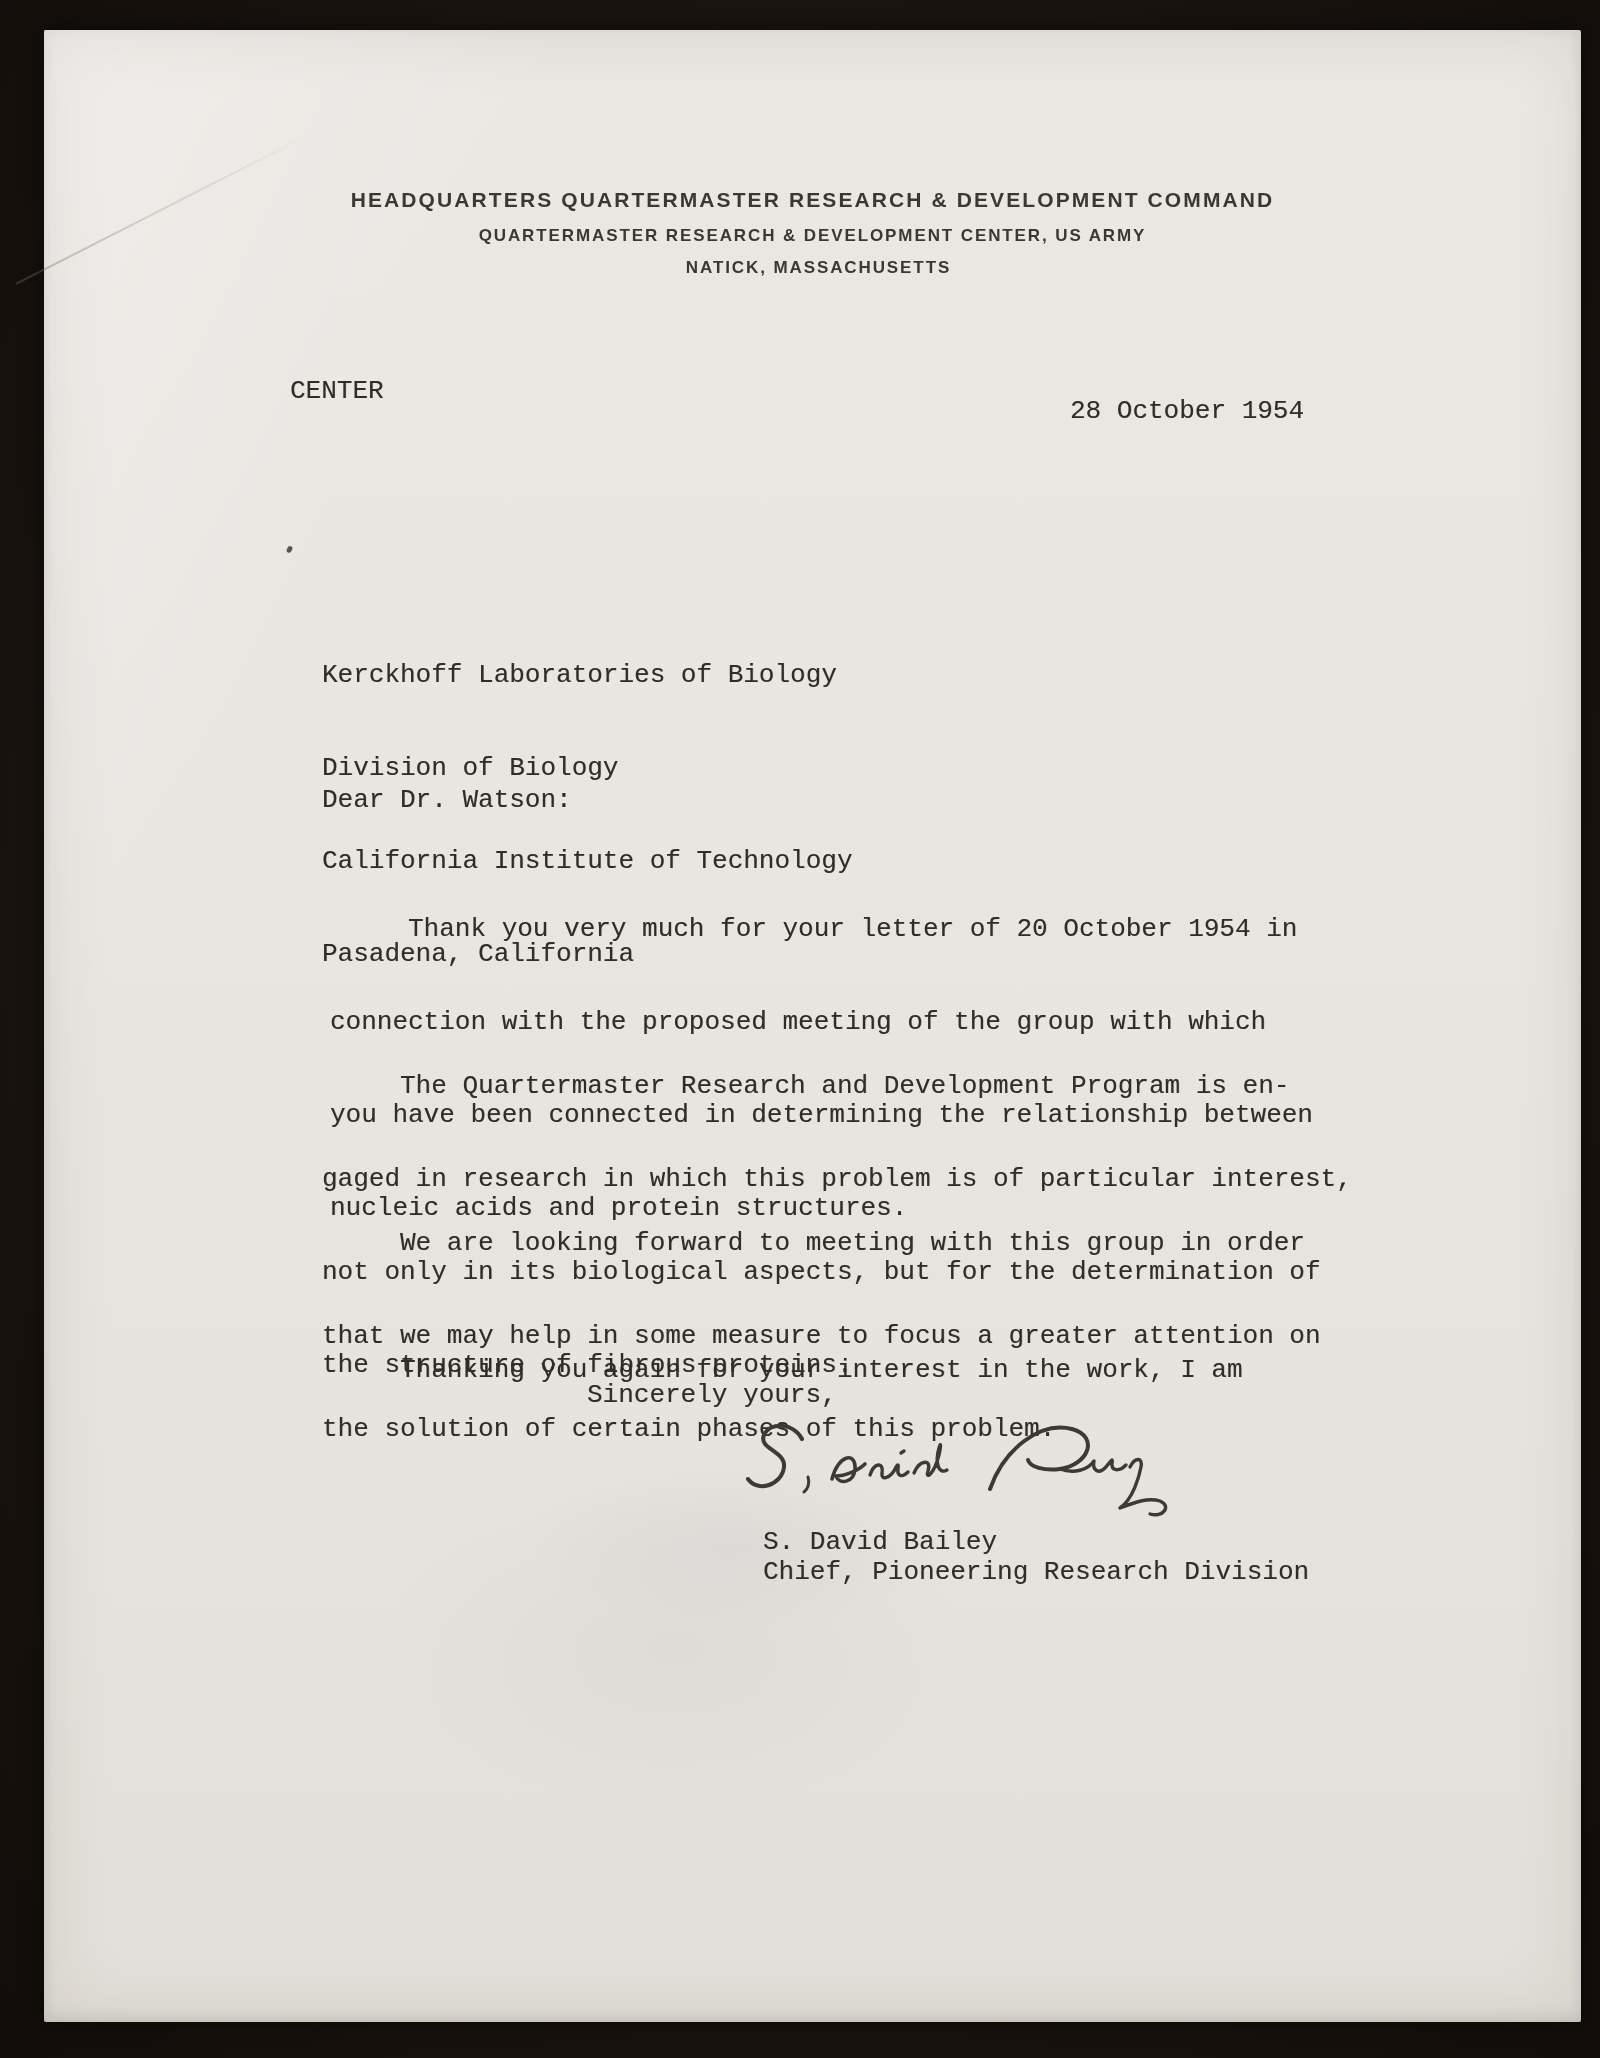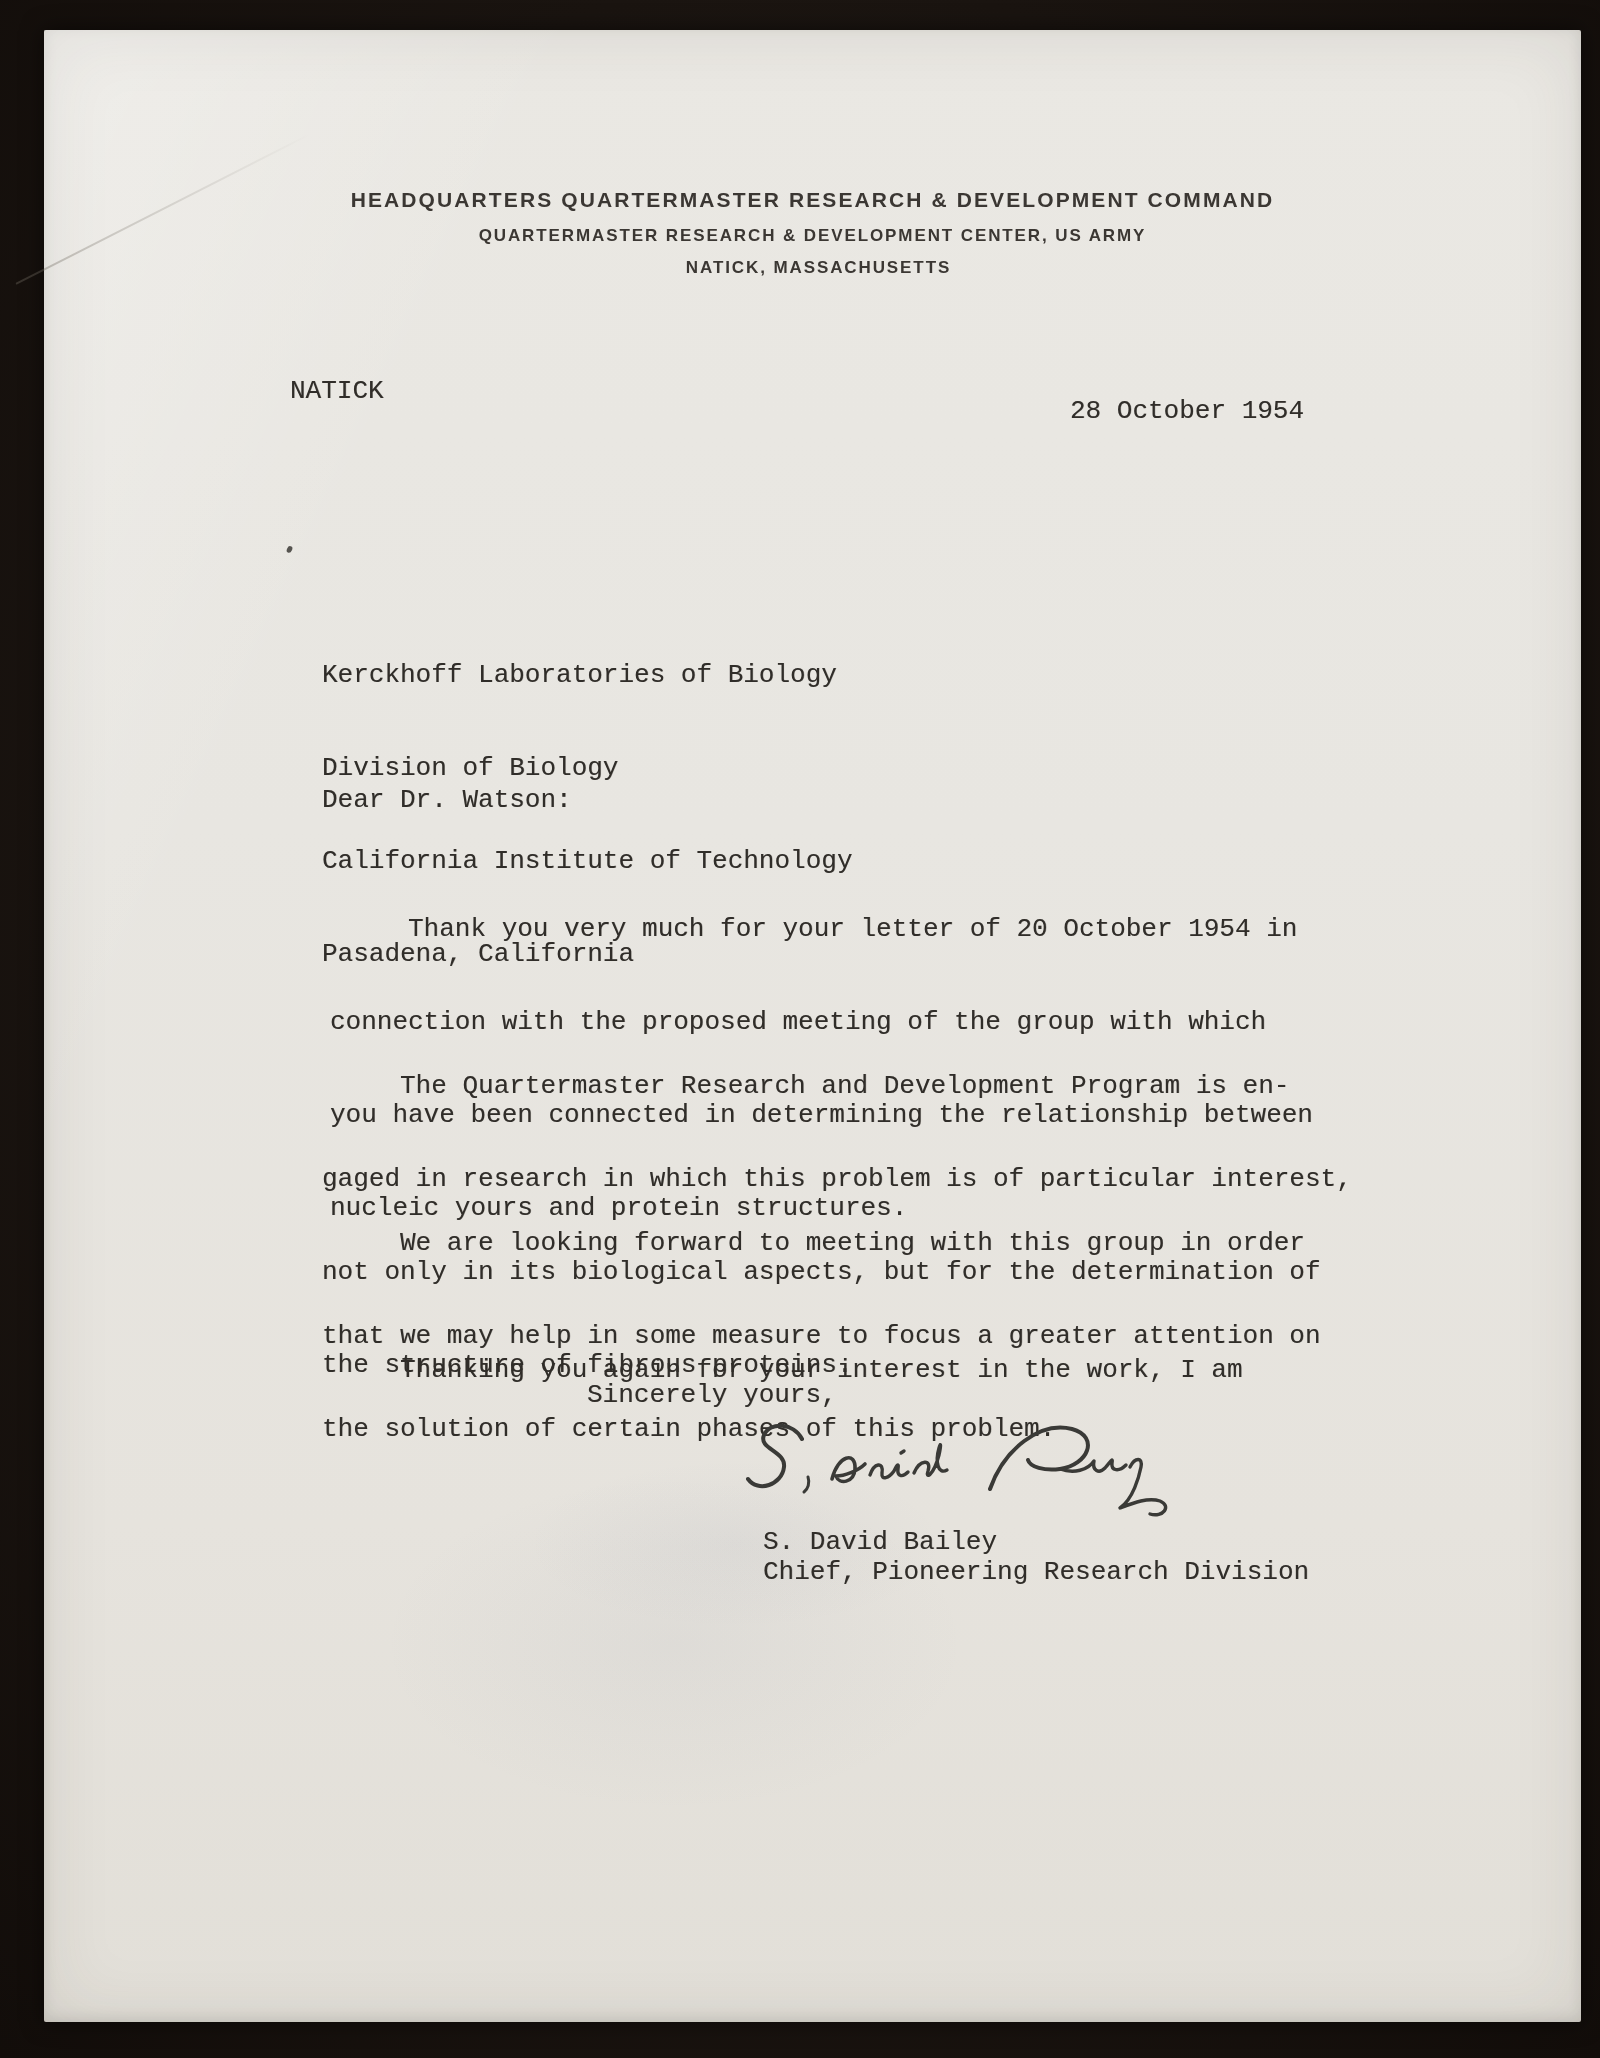--- a/index.html
+++ b/index.html
@@ -62,37 +62,37 @@
 
 <div class="paper">
 
   <div class="crease"></div>
   <div class="speck"></div>
 
   <div class="lh-line lh-1">HEADQUARTERS QUARTERMASTER RESEARCH &amp; DEVELOPMENT COMMAND</div>
   <div class="lh-line lh-2">QUARTERMASTER RESEARCH &amp; DEVELOPMENT CENTER, US ARMY</div>
   <div class="lh-line lh-3">NATICK, MASSACHUSETTS</div>
 
-  <div class="tw office-symbol">NATICK</div>
+  <div class="tw office-symbol">CENTER</div>
   <div class="tw letter-date">28 October 1954</div>
 
   <div class="tw recipient">
     <span class="t-line">Kerckhoff Laboratories of Biology</span>
     <span class="t-line">Division of Biology</span>
     <span class="t-line">California Institute of Technology</span>
     <span class="t-line">Pasadena, California</span>
   </div>
 
   <div class="tw salutation">Dear Dr. Watson:</div>
 
   <div class="tw para-1">
     <span class="t-line">     Thank you very much for your letter of 20 October 1954 in</span>
     <span class="t-line">connection with the proposed meeting of the group with which</span>
     <span class="t-line">you have been connected in determining the relationship between</span>
-    <span class="t-line">nucleic yours and protein structures.</span>
+    <span class="t-line">nucleic acids and protein structures.</span>
   </div>
 
   <div class="tw para-2">
     <span class="t-line">     The Quartermaster Research and Development Program is en-</span>
     <span class="t-line">gaged in research in which this problem is of particular interest,</span>
     <span class="t-line">not only in its biological aspects, but for the determination of</span>
     <span class="t-line">the structure of fibrous proteins.</span>
   </div>
 
   <div class="tw para-3">

